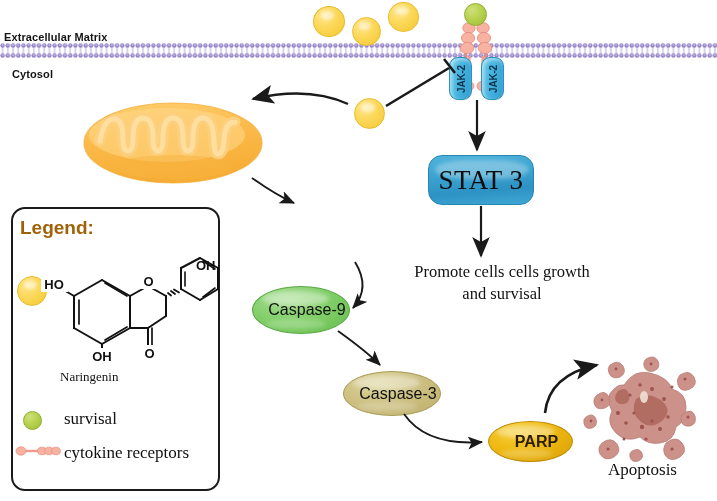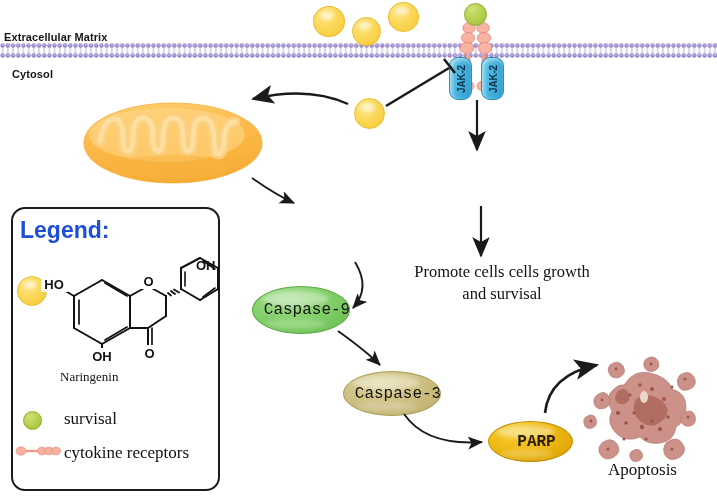--- a/index.html
+++ b/index.html
@@ -104,21 +104,21 @@
 
   
   .node-ellipse {
     position: absolute;
     display: flex; align-items: center; justify-content: center;
     border-radius: 50%;
     overflow: hidden;
   }
   .node-ellipse .node-text {
     position: relative; z-index: 3;
-    font-family: Liberation Mono, monospace;
+    font-family: Liberation Sans, sans-serif;
     color: #111;
     white-space: nowrap;
     margin-left: 12px;
   }
   .node-ellipse .gloss {
     position: absolute; z-index: 2;
     left: 9%; top: 8%; width: 70%; height: 34%;
     border-radius: 50%;
     background: rgba(255,255,255,.38);
     filter: blur(2px);
@@ -229,22 +229,22 @@
     width: 209px; height: 284px;
     border: 2px solid #1b1b1b;
     border-radius: 14px;
     background: #ffffff;
   }
   #legend-title {
     position: absolute;
     left: 20px; top: 217px;
     font-family: "Liberation Sans", sans-serif;
     font-weight: bold;
-    font-size: 23px;
-    color: #1d4ed8;
+    font-size: 19px;
+    color: #a16207;
   }
   #legend-nar-swatch {
     position: absolute;
     left: 17px; top: 276px;
     width: 30px; height: 30px;
     border-radius: 50%;
     background: radial-gradient(circle at 34% 28%, #ffe791 0%, #fcd95c 42%, #f5c731 100%);
     border: 1px solid #e8bd2a;
   }
   #legend-nar-swatch::after {
@@ -362,20 +362,23 @@
       <ellipse cx="91" cy="42" rx="89" ry="40" fill="none" stroke="#f4a92f" stroke-width="1.2" opacity="0.7"></ellipse>
     </svg>
   </div>
 
   <div class="nar-circle" id="nar-circle-1"></div>
   <div class="nar-circle" id="nar-circle-2"></div>
   <div class="nar-circle" id="nar-circle-3"></div>
   <div class="nar-circle" id="nar-circle-4"></div>
 
 
+  <div id="stat3-node">
+    <span id="stat3-label">STAT 3</span>
+  </div>
 
   <div id="promote-text" class="serif-text">Promote cells cells growth and survisal</div>
 
   <div class="node-ellipse" id="caspase9-node">
     <div class="gloss"></div>
     <div class="gloss-low"></div>
     <span class="node-text">Caspase-9</span>
   </div>
 
   <div class="node-ellipse" id="caspase3-node">

